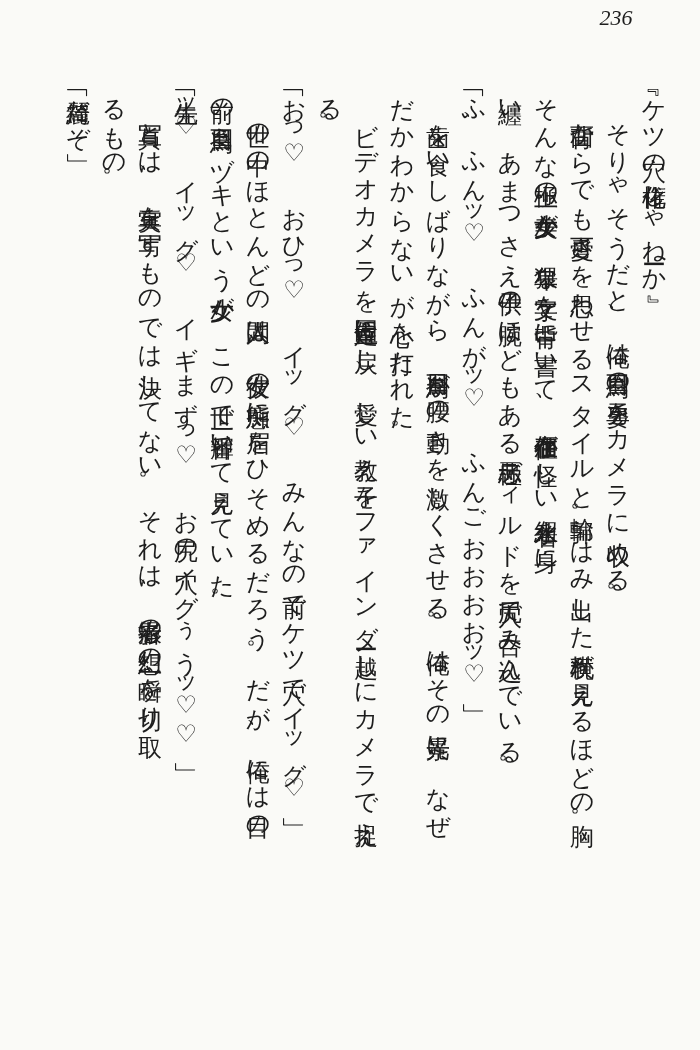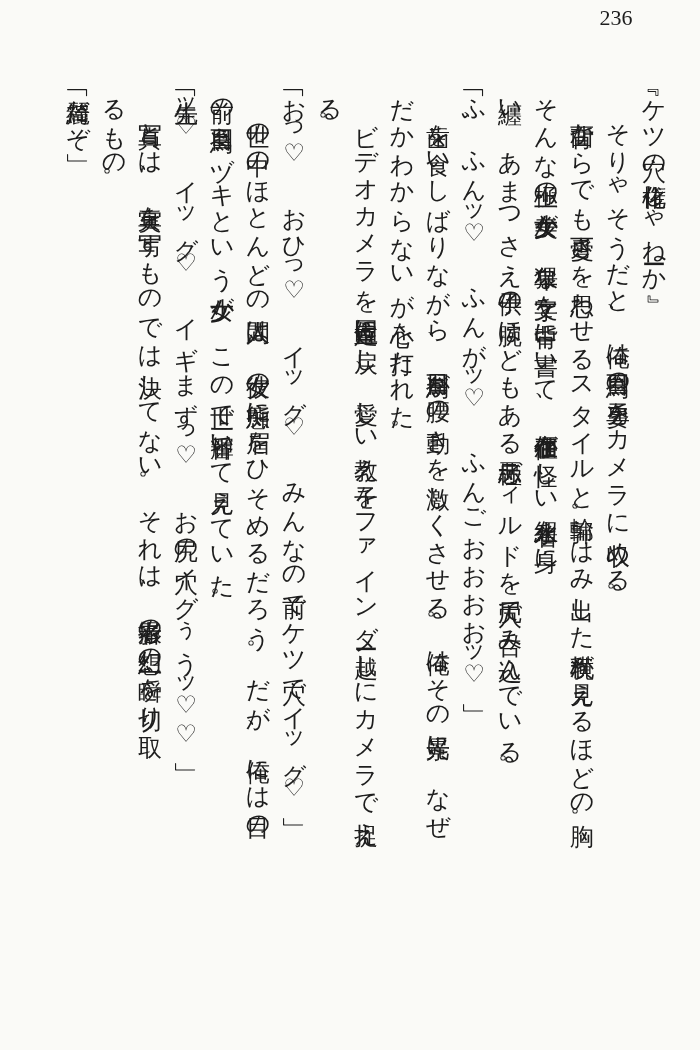--- a/index.html
+++ b/index.html
@@ -13,20 +13,21 @@
     background: #fafaf7;
     overflow: hidden;
   }
   .page-number {
     position: absolute;
     top: 5px;
     left: 588px;
     width: 56px;
     text-align: center;
     font-family: "Liberation Serif", "DejaVu Serif", serif;
+    font-style: italic;
     font-size: 22px;
     color: #1d1d1d;
   }
   .text-block {
     position: absolute;
     top: 82px;
     right: 28px;
     height: 960px;
     writing-mode: vertical-rl;
     text-orientation: mixed;

